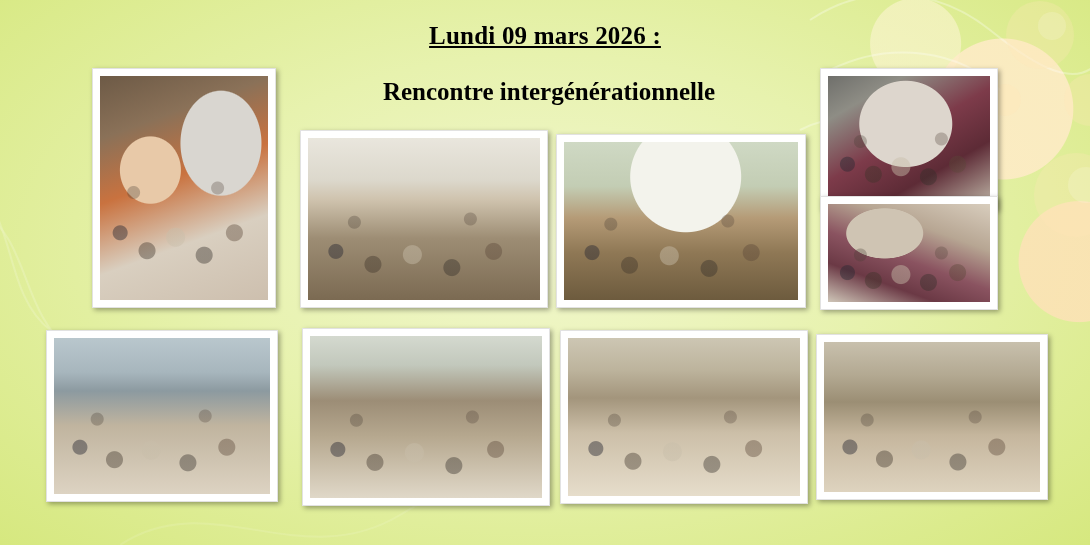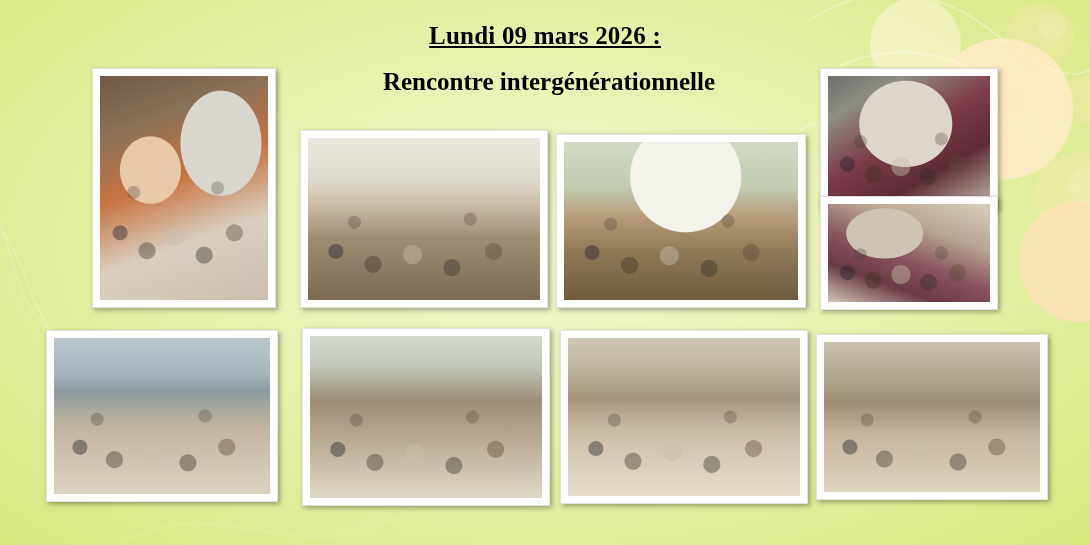--- a/index.html
+++ b/index.html
@@ -63,21 +63,21 @@
   .title-line1 {
     font-size: 25px;
     font-weight: bold;
     color: #000000;
     text-decoration: underline;
     letter-spacing: 0.2px;
     line-height: 1.1;
     text-align: center;
   }
   .title-line2 {
-    margin-top: 18px;
+    margin-top: 28px;
     font-size: 25px;
     font-weight: bold;
     color: #000000;
     line-height: 1.1;
     padding-left: 8px;
   }
 
   .photo {
     position: absolute;
     background: #ffffff;

